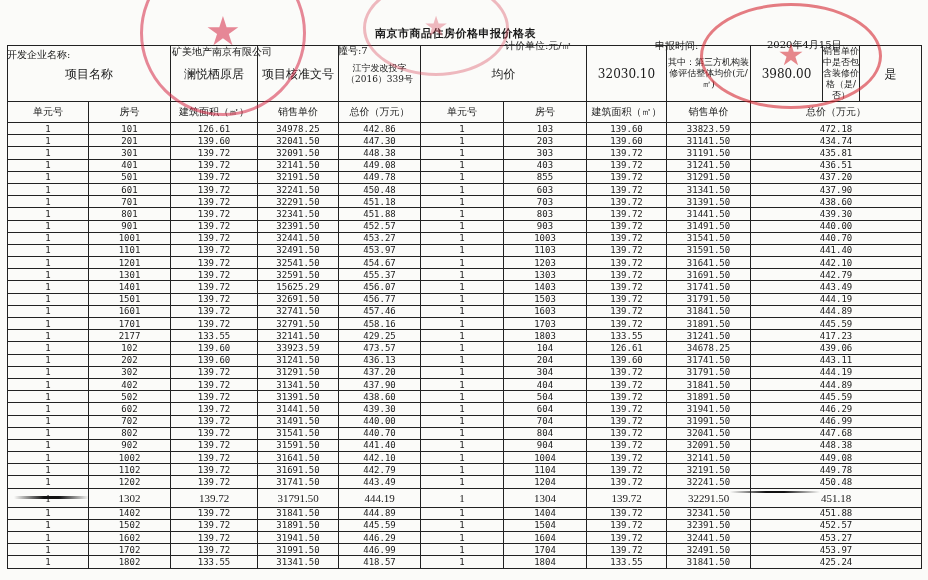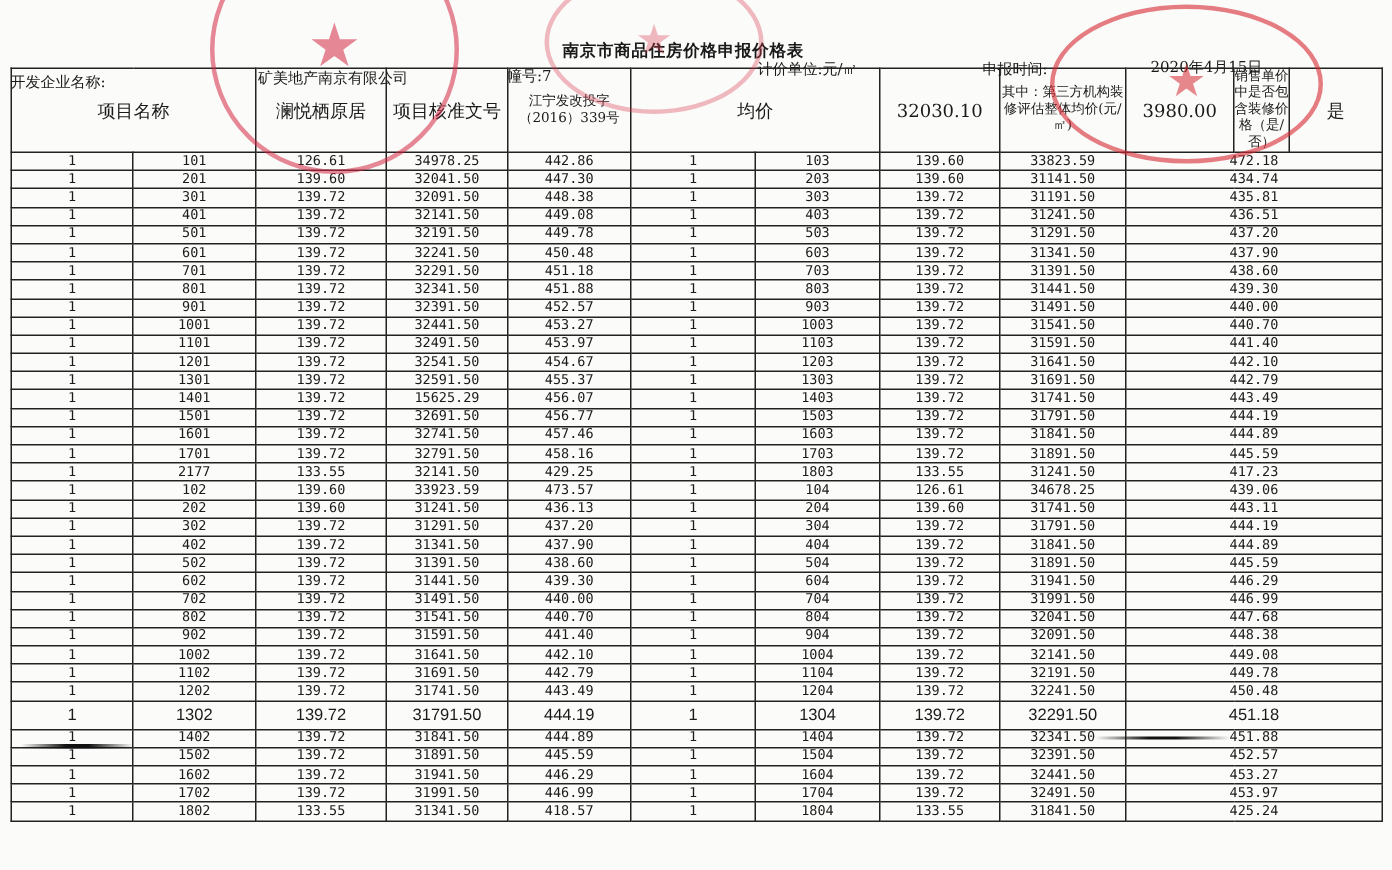--- a/index.html
+++ b/index.html
@@ -15,21 +15,21 @@
   .date-label { left:655px; top:27px; }
   .date-value { left:767px; top:26px; }
 
   table.grid { position:absolute; left:7px; top:45px; border-collapse:collapse; table-layout:fixed;
                width:914px; }
   table.grid td { border:1px solid #222; padding:0; text-align:center; font-size:9.5px; line-height:10px;
                   overflow:hidden; white-space:nowrap; }
   table.grid tr.h1 td { height:55px; font-size:12px; white-space:normal; line-height:12px; }
   table.grid tr.h2 td { height:20px; font-size:10px; }
   table.grid tr.r td { height:11.2px; font-family:"DejaVu Sans Mono","Liberation Mono",monospace; font-size:9px; }
-  table.grid tr.big td { height:18px; font-size:11px; font-family:Liberation Sans, sans-serif; }
+  table.grid tr.big td { height:18px; font-size:11px; font-family:Liberation Serif, serif; }
   .small { font-size:9px !important; line-height:11px !important; }
 
   .stamp { position:absolute; border-radius:50%; border:3px solid rgba(214,40,70,0.55); pointer-events:none; }
   .stamp .star { position:absolute; color:rgba(214,40,70,0.55); font-size:40px; left:50%; top:50%; transform:translate(-50%,-55%); }
   .stamp1 { left:140px; top:-50px; width:160px; height:160px; }
   .stamp2 { left:363px; top:-20px; width:140px; height:90px; border-color:rgba(214,60,80,0.35); }
   .stamp2 .star { color:rgba(214,60,80,0.35); font-size:28px; }
   .stamp3 { left:700px; top:3px; width:176px; height:100px; border-color:rgba(214,40,50,0.6); }
   .stamp3 .star { color:rgba(214,40,50,0.55); font-size:30px; }
   .scan-mark { position:absolute; height:3px; background:linear-gradient(90deg,rgba(0,0,0,0),#111 40%,#111 60%,rgba(0,0,0,0)); }
@@ -66,20 +66,32 @@
     <td>澜悦栖原居</td>
     <td>项目核准文号</td>
     <td class="small">江宁发改投字（2016）339号</td>
     <td colspan="2">均价</td>
     <td>32030.10</td>
     <td class="small">其中：第三方机构装修评估整体均价(元/㎡)</td>
     <td>3980.00</td>
     <td colspan="1" class="small" style="font-size:8.5px">销售单价中是否包含装修价格（是/否）</td>
     <td>是</td>
   </tr>
+  <tr class="h2">
+    <td>单元号</td>
+    <td>房号</td>
+    <td>建筑面积（㎡）</td>
+    <td>销售单价</td>
+    <td>总价（万元）</td>
+    <td>单元号</td>
+    <td>房号</td>
+    <td>建筑面积（㎡）</td>
+    <td>销售单价</td>
+    <td colspan="3">总价（万元）</td>
+  </tr>
   </tbody>
     <tbody id="rows">
       <tr class="r">
         <td>1</td>
         <td>101</td>
         <td>126.61</td>
         <td>34978.25</td>
         <td>442.86</td>
         <td>1</td>
         <td>103</td>
@@ -123,21 +135,21 @@
         <td>31241.50</td>
         <td colspan="3">436.51</td>
       </tr>
       <tr class="r">
         <td>1</td>
         <td>501</td>
         <td>139.72</td>
         <td>32191.50</td>
         <td>449.78</td>
         <td>1</td>
-        <td>503</td>
+        <td>855</td>
         <td>139.72</td>
         <td>31291.50</td>
         <td colspan="3">437.20</td>
       </tr>
       <tr class="r">
         <td>1</td>
         <td>601</td>
         <td>139.72</td>
         <td>32241.50</td>
         <td>450.48</td>

